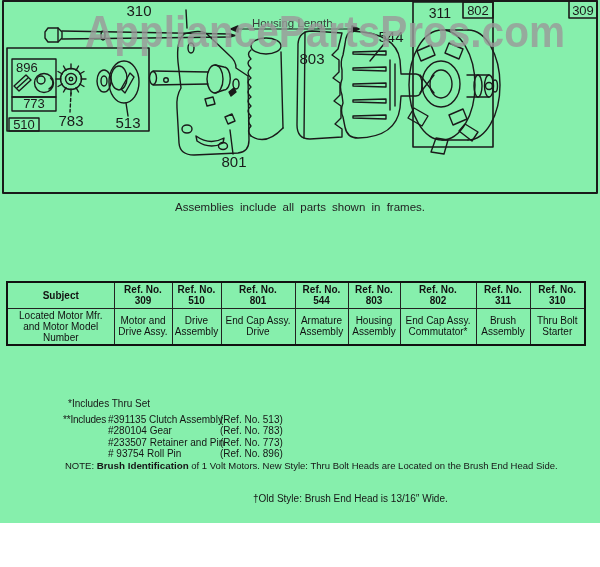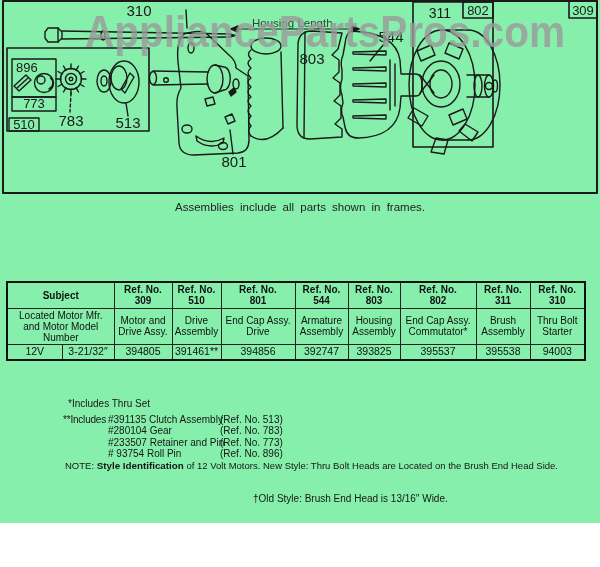--- a/index.html
+++ b/index.html
@@ -201,32 +201,20 @@
       <td colspan="2">Located Motor Mfr. and Motor Model Number</td>
       <td>Motor and Drive Assy.</td>
       <td>Drive Assembly</td>
       <td>End Cap Assy. Drive</td>
       <td>Armature Assembly</td>
       <td>Housing Assembly</td>
       <td>End Cap Assy. Commutator*</td>
       <td>Brush Assembly</td>
       <td>Thru Bolt Starter</td>
     </tr>
-    <tr class="drow">
-      <td>12V</td>
-      <td>3-21/32″</td>
-      <td>394805</td>
-      <td>391461**</td>
-      <td>394856</td>
-      <td>392747</td>
-      <td>393825</td>
-      <td>395537</td>
-      <td>395538</td>
-      <td>94003</td>
-    </tr>
   </tbody>
     </table>
 
   <div class="notes">
     <div class="note1">*Includes Thru Set</div>
     <div class="note2">
       <div class="n2row">
         <span class="n2pre">**Includes</span>
         <span class="n2part">#391135 Clutch Assembly</span>
         <span class="n2ref">(Ref. No. 513)</span>
@@ -239,18 +227,18 @@
         <span class="n2part">#233507 Retainer and Pin</span>
         <span class="n2ref">(Ref. No. 773)</span>
       </div>
       <div class="n2row">
         <span class="n2part"># 93754 Roll Pin</span>
         <span class="n2ref">(Ref. No. 896)</span>
       </div>
     </div>
     <div class="notemain">
       <span>NOTE:</span>
-      <b>Style Identification</b><span> of 12 Volt Motors. New Style: Thru Bolt Heads are Located on the Brush End Head Side.</span>
+      <b>Brush Identification</b><span> of 1 Volt Motors. New Style: Thru Bolt Heads are Located on the Brush End Head Side.</span>
     </div>
     <div class="notelast">†Old Style: Brush End Head is 13/16″ Wide.</div>
   </div>
 
 </div>
 
 </body></html>

